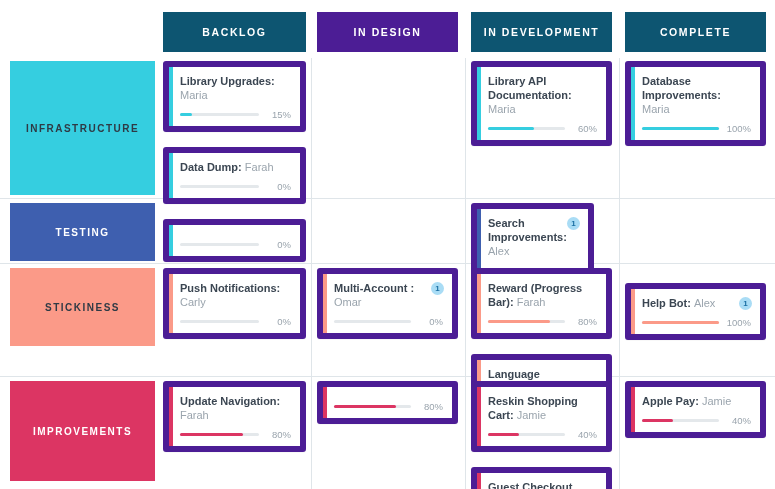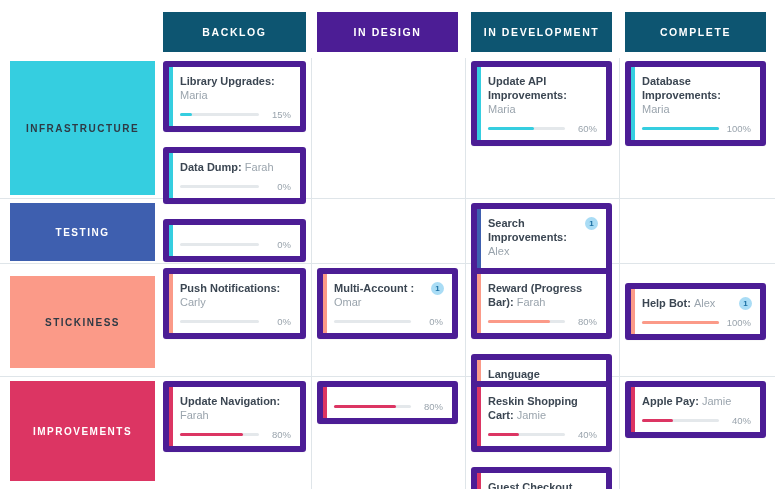--- a/index.html
+++ b/index.html
@@ -206,21 +206,21 @@
             <div class="fill" style="width: 0%; background: rgb(53, 206, 224);"></div>
           </div>
           <span class="pct">0%</span>
         </div>
       </div>
     </div>
     <div class="cell" style="left: 317px; width: 141px; top: 61px; height: 134px;"></div>
     <div class="cell" style="left: 471px; width: 141px; top: 61px; height: 134px;">
       <div class="card">
         <div class="edge" style="background: rgb(53, 206, 224);"></div>
-        <div class="card-title"><span>Update API Improvements:</span> <span class="assignee">Maria</span></div>
+        <div class="card-title"><span>Library API Documentation:</span> <span class="assignee">Maria</span></div>
         <div class="progress-row">
           <div class="track">
             <div class="fill" style="width: 60%; background: rgb(53, 206, 224);"></div>
           </div>
           <span class="pct">60%</span>
         </div>
       </div>
     </div>
     <div class="cell" style="left: 625px; width: 141px; top: 61px; height: 134px;">
       <div class="card">
@@ -232,35 +232,35 @@
           </div>
           <span class="pct">100%</span>
         </div>
       </div>
     </div>
     <div class="lane-label light-text" style="top: 203px; height: 58px; background: rgb(62, 95, 175);">
       <span>TESTING</span>
     </div>
     <div class="cell" style="left: 163px; width: 143px; top: 203px; height: 58px;"></div>
     <div class="cell" style="left: 317px; width: 141px; top: 203px; height: 58px;"></div>
-    <div class="cell" style="left: 471px; width: 141px; top: 203px; height: 58px;">
+    <div class="cell" style="left: 471px; width: 123px; top: 203px; height: 58px;">
       <div class="card has-badge">
         <div class="edge" style="background: rgb(62, 95, 175);"></div>
         <div class="card-title"><span>Search Improvements:</span> <span class="assignee">Alex</span></div>
         <div class="badge">1</div>
         <div class="progress-row">
           <div class="track">
             <div class="fill" style="width: 0%; background: rgb(62, 95, 175);"></div>
           </div>
           <span class="pct">0%</span>
         </div>
       </div>
     </div>
     <div class="cell" style="left: 625px; width: 141px; top: 203px; height: 58px;"></div>
-    <div class="lane-label dark-text" style="top: 268px; height: 92px; background: rgb(251, 154, 136); margin-top: 8px;">
+    <div class="lane-label dark-text" style="top: 268px; height: 78px; background: rgb(251, 154, 136);">
       <span>STICKINESS</span>
     </div>
     <div class="cell" style="left: 163px; width: 143px; top: 268px; height: 104px;">
       <div class="card">
         <div class="edge" style="background: rgb(251, 154, 136);"></div>
         <div class="card-title"><span>Push Notifications:</span> <span class="assignee">Carly</span></div>
         <div class="progress-row">
           <div class="track">
             <div class="fill" style="width: 0%; background: rgb(251, 154, 136);"></div>
           </div>

